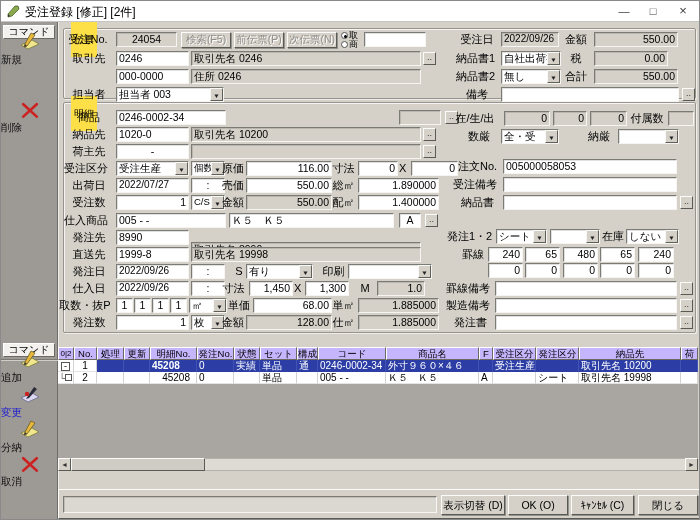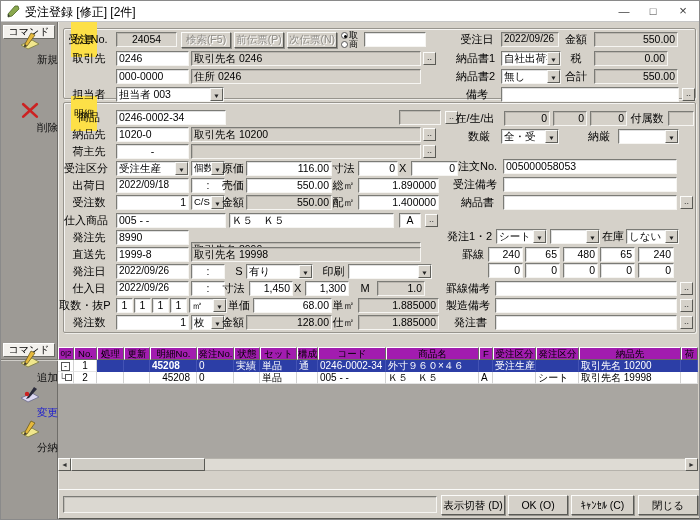--- a/index.html
+++ b/index.html
@@ -8,21 +8,21 @@
 .win{position:relative;width:700px;height:520px;background:#d5d1c9;overflow:hidden;border:1px solid #8a8a8a}
 
 .tb{position:absolute;left:0;top:0;width:700px;height:21px;background:#ffffff;border-bottom:1px solid #c6c6c6}
 .tb .t{position:absolute;left:24px;top:3px;font-size:12px;color:#000;white-space:nowrap}
 .appico{position:absolute;left:6px;top:3px}
 .wbtn{position:absolute;top:1px;width:22px;height:18px;text-align:center;font-size:11px;line-height:18px;color:#3c3c3c}
 
 .side{position:absolute;left:0;top:21px;width:57px;height:499px;background:#9d9a95;border-right:1px solid #6f6d69}
 .sdiv{position:absolute;left:0;top:337px;width:57px;height:2px;border-top:1px solid #7a7872;border-bottom:1px solid #cfcdc8}
 .cmdh{position:absolute;left:2px;width:52px;height:14px;background:#f3f1ed;border:1px solid;border-color:#ffffff #6a6a65 #6a6a65 #ffffff;font-size:10px;text-align:center;line-height:12px;color:#000}
-.cmditem{position:absolute;left:0;width:57px;text-align:right}
+.cmditem{position:absolute;left:0;width:57px;text-align:left}
 .cmditem svg{display:block;margin:0 auto}
 .cmdl{font-size:10.5px;color:#111;margin-top:1px}
 .cmdl.act{color:#2222cc}
 
 .main{position:absolute;left:57px;top:21px;width:643px;height:499px;background:#d5d1c9;border-left:1px solid #efeeea}
 .grp{position:absolute;border:1px solid #97948d;border-radius:2px;box-shadow:inset 1px 1px 0 rgba(255,255,255,.75),1px 1px 0 rgba(255,255,255,.6)}
 .grpl{position:absolute;font-size:10px;line-height:11px;background:#fde047;padding:12px 3px;color:#000}
 .lbl{position:absolute;font-size:11px;line-height:15px;text-align:center;white-space:nowrap;color:#000}
 .fld{position:absolute;height:15px;background:#fff;border:1px solid;border-color:#7b7b76 #f6f5f2 #f6f5f2 #7b7b76;box-shadow:inset 1px 1px 0 rgba(0,0,0,.12);font-size:10.5px;line-height:12px;padding:0 2px;white-space:nowrap;overflow:hidden;color:#000}
 .g{background:#d5d1c9}
@@ -32,21 +32,21 @@
 .da{position:absolute;right:0;top:0;width:13px;height:13px;background:#d5d1c9;border:1px solid;border-color:#f8f8f6 #5f5f5a #5f5f5a #f8f8f6;font-style:normal}
 .da::after{content:attr(data-glyph);position:absolute;left:2px;top:2px;font-size:7px;line-height:9px;color:#222;transform:scaleY(.85)}
 .b3{position:absolute;background:#d5d1c9;border:1px solid;border-color:#fbfbf9 #5a5a55 #5a5a55 #fbfbf9;box-shadow:1px 1px 0 rgba(0,0,0,.3);font-size:10.5px;text-align:center;color:#000;line-height:18px}
 .b3.sm{line-height:13px}
 .b3.dis{color:#8f8d88;text-shadow:1px 1px 0 #fff}
 .dots{position:absolute;width:13px;height:13px;background:#d5d1c9;border:1px solid;border-color:#fbfbf9 #5a5a55 #5a5a55 #fbfbf9;font-size:9px;line-height:8px;text-align:center;color:#333}
 .rgrp{position:absolute;font-size:9px;line-height:9px;color:#000}
 .rb{display:inline-block;width:7px;height:7px;border-radius:50%;border:1px solid #555;background:#fff;vertical-align:-1px;margin-right:1px;position:relative}
 .rb.on::after{content:"";position:absolute;left:1.5px;top:1.5px;width:3px;height:3px;border-radius:50%;background:#000}
 
-.gh{position:absolute;height:13px;background:#a21caf;border:1px solid;border-color:#fff #6a6a65 #6a6a65 #fff;font-size:9.5px;text-align:center;line-height:11px;overflow:hidden;white-space:nowrap;color:#000}
+.gh{position:absolute;height:13px;background:#c4b5fd;border:1px solid;border-color:#fff #6a6a65 #6a6a65 #fff;font-size:9.5px;text-align:center;line-height:11px;overflow:hidden;white-space:nowrap;color:#000}
 .gc{position:absolute;height:12px;font-size:10px;line-height:12px;border-right:1px solid #d2d2d2;border-bottom:1px solid #e4e4e4;padding:0 2px;white-space:nowrap;overflow:hidden;background:#fff;color:#000}
 .gc.s{background:#2c3ea6;color:#fff;border-right-color:#4353b5;border-bottom-color:#2c3ea6}
 .gc.bold{font-weight:bold}
 .treebox{display:inline-block;width:9px;height:9px;border:1px solid #555;background:#fff;font-size:9px;line-height:7px;text-align:center;vertical-align:0px;color:#000}
 .treebr{font-size:9px;color:#555}
 .gfill{position:absolute;background:#a9a6a1}
 .sbtrack{position:absolute;background:#dedbd4;border:1px solid #b5b2ab}
 .sbthumb{position:absolute;background:#cfccc5;border:1px solid;border-color:#fbfbf9 #5a5a55 #5a5a55 #fbfbf9}
 .sbarr{position:absolute;width:13px;height:13px;background:#d5d1c9;border:1px solid;border-color:#fbfbf9 #5a5a55 #5a5a55 #fbfbf9;font-size:7px;line-height:11px;text-align:center;color:#333}
 
@@ -107,20 +107,26 @@
       <div class="cmdl act">変更</div>
     </div>
     <div class="cmditem" style="top:398px">
       <span><svg width="24" height="20" viewBox="0 0 24 20">
             <polygon points="3,13 14,8 21,12 10,17" fill="#f0e68c" stroke="#7a7a40" stroke-width="0.8"></polygon>
             <polygon points="13,1 17,3 9,14 6,15 7,12" fill="#e6b93c" stroke="#6b5a1e" stroke-width="0.8"></polygon>
             <polygon points="6,15 7,12 9,14" fill="#3c3c3c"></polygon>
           </svg></span>
       <div class="cmdl">分納</div>
     </div>
+    <div class="cmditem" style="top:434px">
+      <span><svg width="24" height="18" viewBox="0 0 20 16">
+            <path d="M4,2 L16,13 M16,2 L4,13" stroke="#cc2222" stroke-width="2.4" stroke-linecap="round" fill="none"></path>
+          </svg></span>
+      <div class="cmdl">取消</div>
+    </div>
   </div>
 
   <div class="main"></div>
 
   <div class="grp" style="left:62px;top:27px;width:633px;height:71px"></div>
   <div class="grpl" style="left:70px;top:21px">伝票</div>
   <div class="grp" style="left:62px;top:101px;width:633px;height:231px"></div>
   <div class="grpl" style="left:70px;top:95px">明細</div>
 
   <div class="lbl" style="left:62px;top:31px;width:50px">受注No.</div>
@@ -189,21 +195,21 @@
   <div class="lbl" style="left:221px;top:160px;width:22px">原価</div>
   <div class="fld num" style="left:245px;top:160px;width:86px">116.00</div>
   <div class="lbl" style="left:331px;top:160px;width:23px">寸法</div>
   <div class="fld num" style="left:357px;top:160px;width:40px">0</div>
   <div class="lbl" style="left:398px;top:160px;width:10px;text-align:left">X</div>
   <div class="fld num" style="left:410px;top:160px;width:47px">0</div>
   <div class="lbl" style="left:455px;top:158px;width:43px">注文No.</div>
   <div class="fld" style="left:502px;top:158px;width:174px">005000058053</div>
 
   <div class="lbl" style="left:64px;top:177px;width:48px">出荷日</div>
-  <div class="fld" style="left:115px;top:177px;width:73px;font-size:10px">2022/09/18</div>
+  <div class="fld" style="left:115px;top:177px;width:73px;font-size:10px">2022/07/27</div>
   <div class="fld ctr" style="left:190px;top:177px;width:34px">:</div>
   <div class="lbl" style="left:221px;top:177px;width:22px">売価</div>
   <div class="fld num" style="left:245px;top:177px;width:86px">550.00</div>
   <div class="lbl" style="left:331px;top:177px;width:23px">総㎡</div>
   <div class="fld num" style="left:357px;top:177px;width:81px">1.890000</div>
   <div class="lbl" style="left:450px;top:176px;width:48px">受注備考</div>
   <div class="fld" style="left:502px;top:176px;width:174px"></div>
 
   <div class="lbl" style="left:64px;top:194px;width:48px">受注数</div>
   <div class="fld num" style="left:115px;top:194px;width:73px">1</div>

